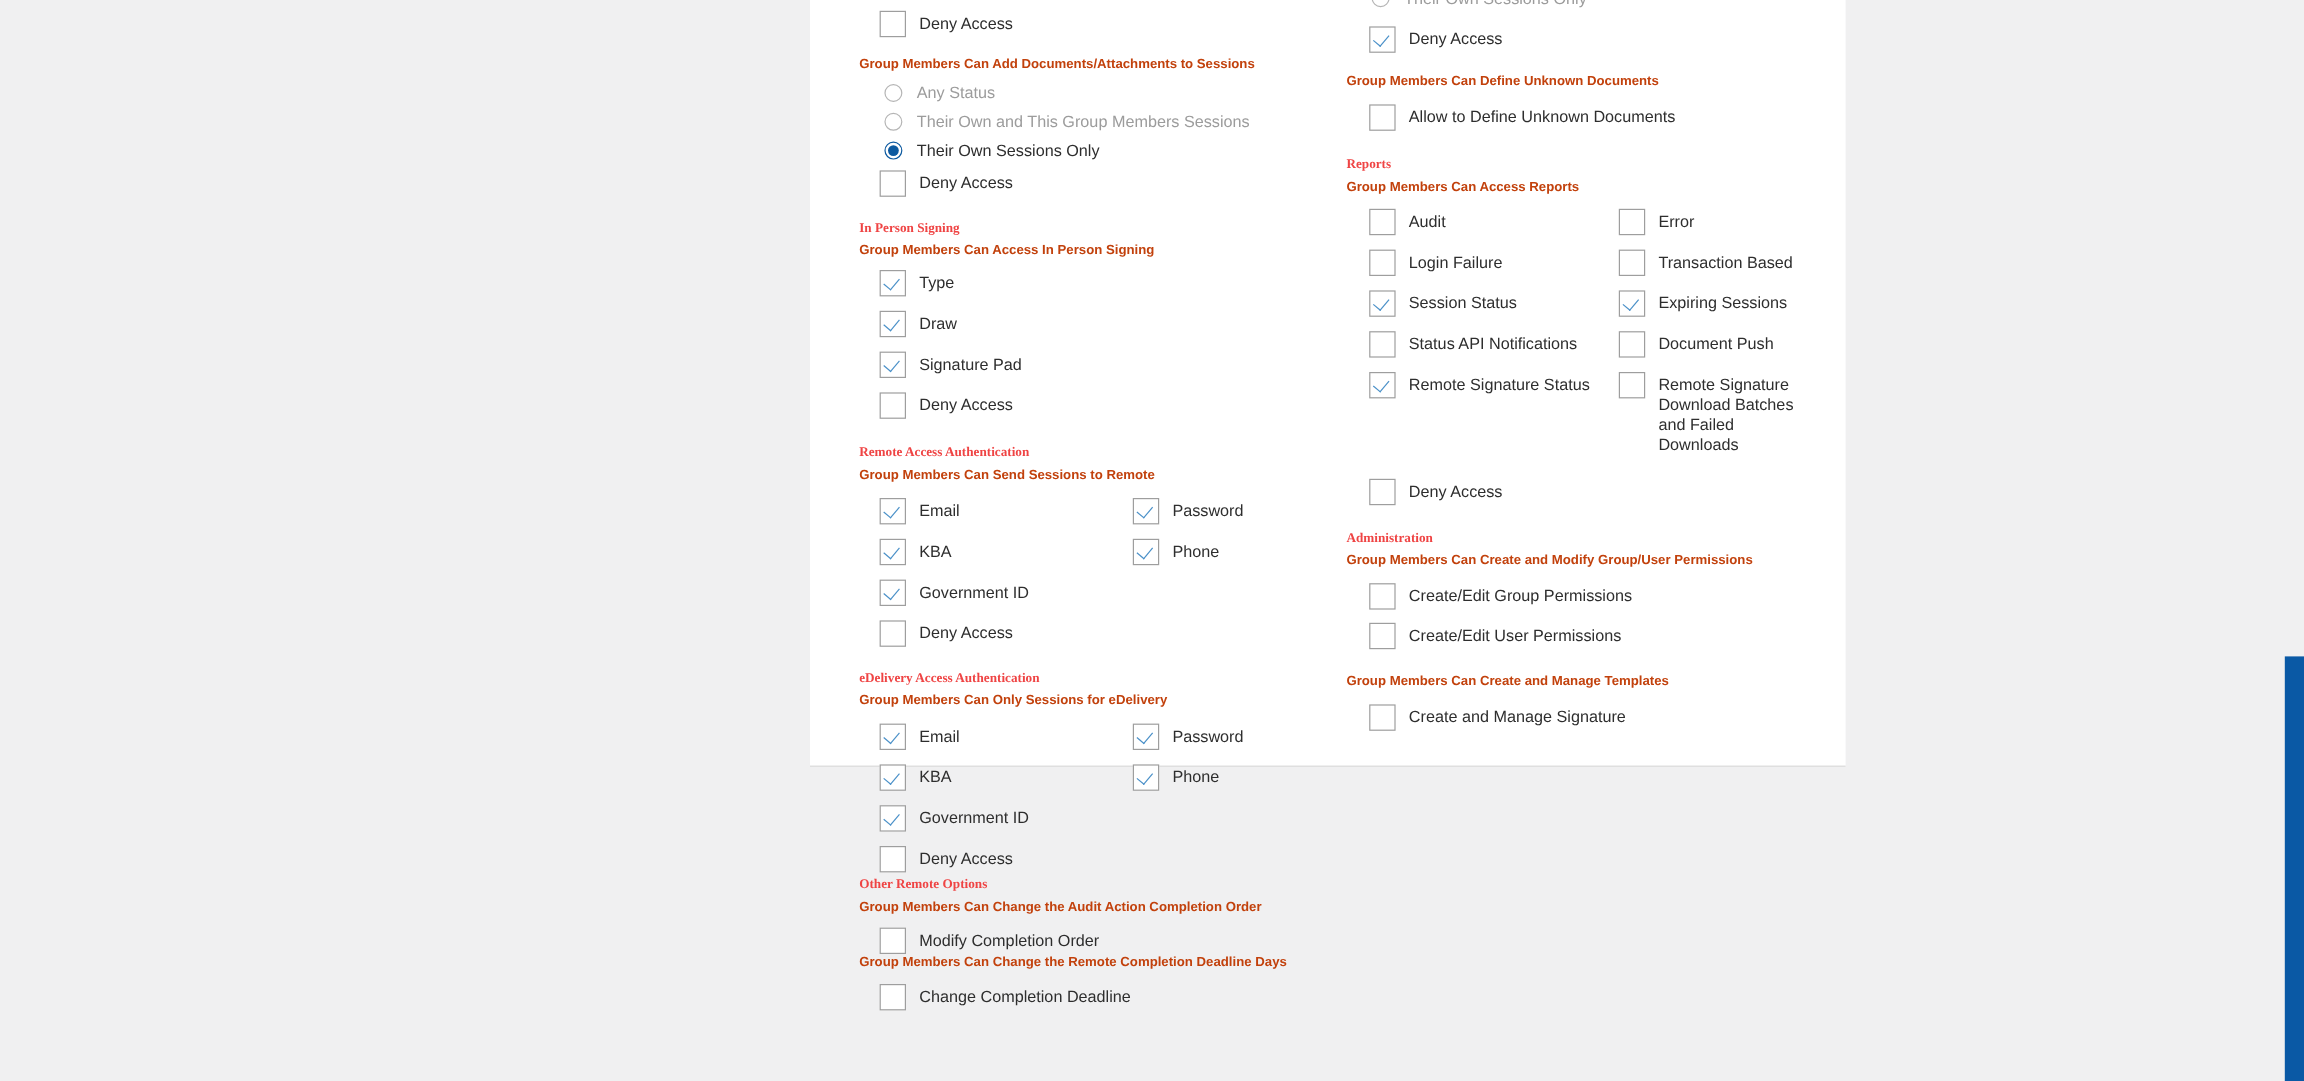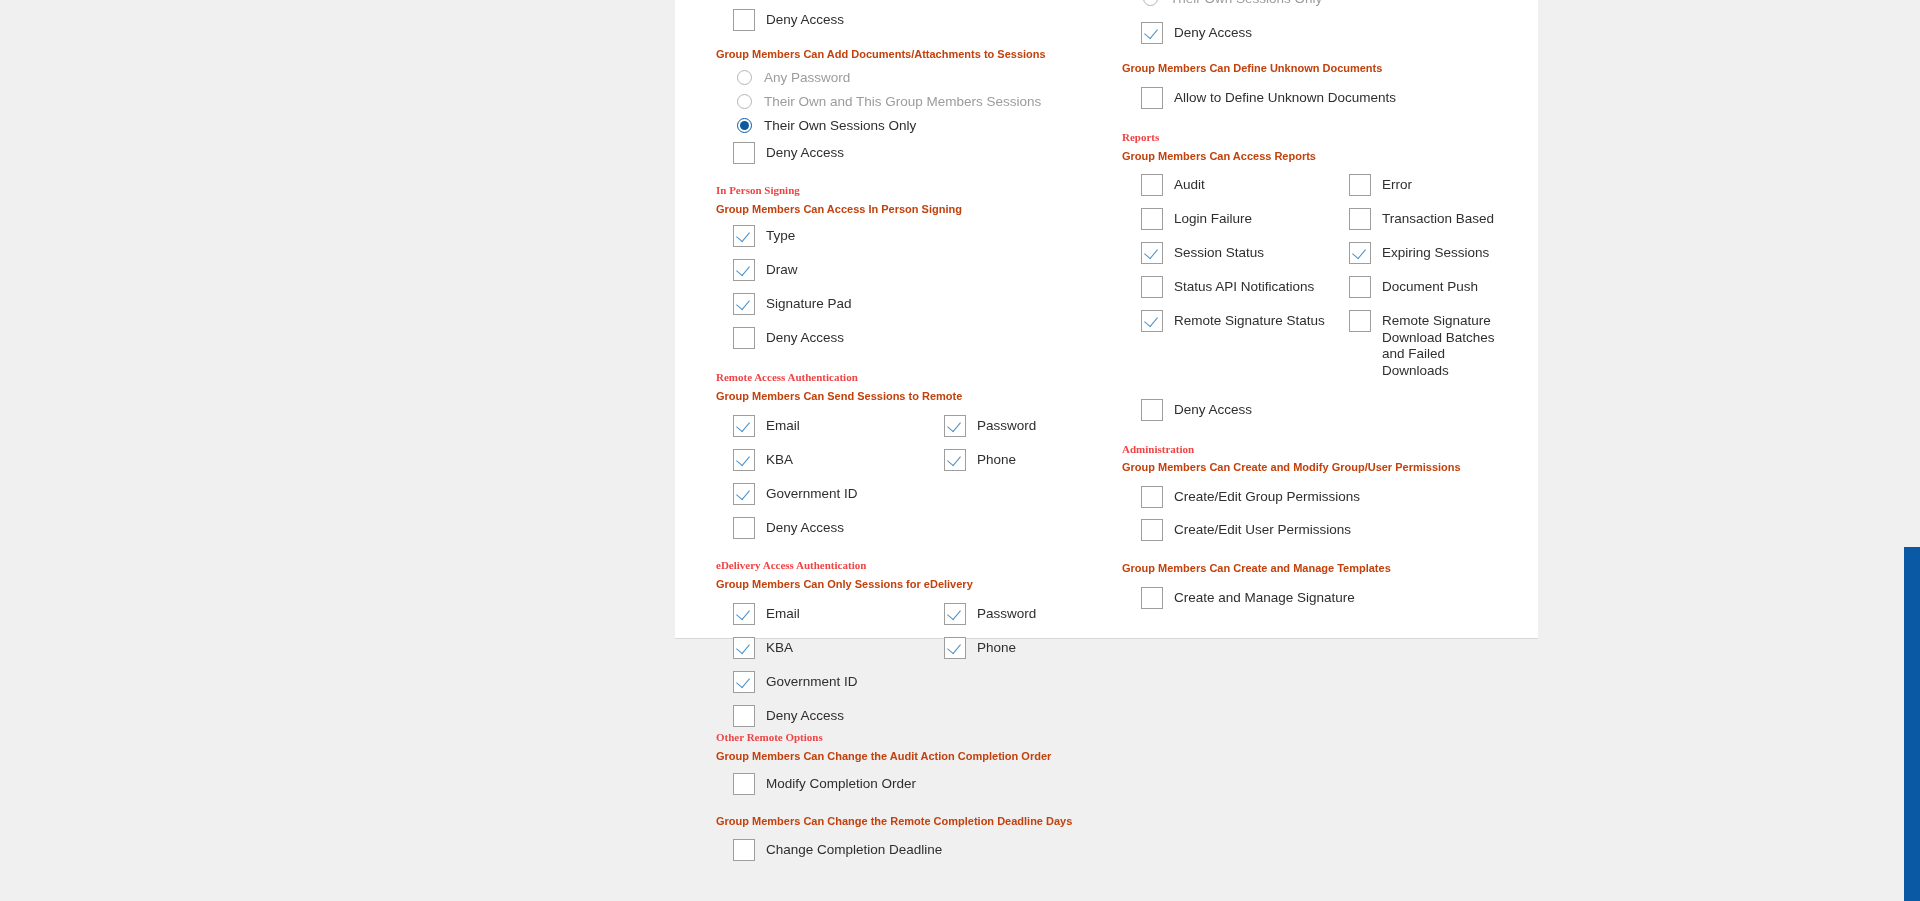--- a/index.html
+++ b/index.html
@@ -82,21 +82,21 @@
     <div class="chk-row indent-l" style="margin-top:9px">
       <div class="checkbox"></div>
       <div class="chk-label">Deny Access</div>
     </div>
 
     <div class="sub-header" style="margin-top:16px">Group Members Can Add Documents/Attachments to Sessions</div>
 
     <div style="margin-top:8px">
       <div class="radio-row disabled">
         <div class="radio"></div>
-        <div class="radio-label">Any Password</div>
+        <div class="radio-label">Any Status</div>
       </div>
       <div class="radio-row disabled">
         <div class="radio"></div>
         <div class="radio-label">Their Own and This Group Members Sessions</div>
       </div>
       <div class="radio-row">
         <div class="radio selected"></div>
         <div class="radio-label">Their Own Sessions Only</div>
       </div>
     </div>
@@ -197,21 +197,21 @@
       <div class="checkbox"></div>
       <div class="chk-label">Deny Access</div>
     </div>
 
     <div class="section-heading" style="margin-top:0">Other Remote Options</div>
     <div class="sub-header" style="margin-top:2px">Group Members Can Change the Audit Action Completion Order</div>
     <div class="chk-row indent-l" style="margin-top:9px">
       <div class="checkbox"></div>
       <div class="chk-label">Modify Completion Order</div>
     </div>
-    <div class="sub-header" style="margin-top:19px">Group Members Can Change the Remote Completion Deadline Days</div>
+    <div class="sub-header" style="">Group Members Can Change the Remote Completion Deadline Days</div>
     <div class="chk-row indent-l" style="margin-top:10px">
       <div class="checkbox"></div>
       <div class="chk-label">Change Completion Deadline</div>
     </div>
   </div>
 
   <div class="col col-right">
 
     <div class="radio-row disabled" style="margin-top:-9px;margin-bottom:0">
       <div class="radio"></div>

